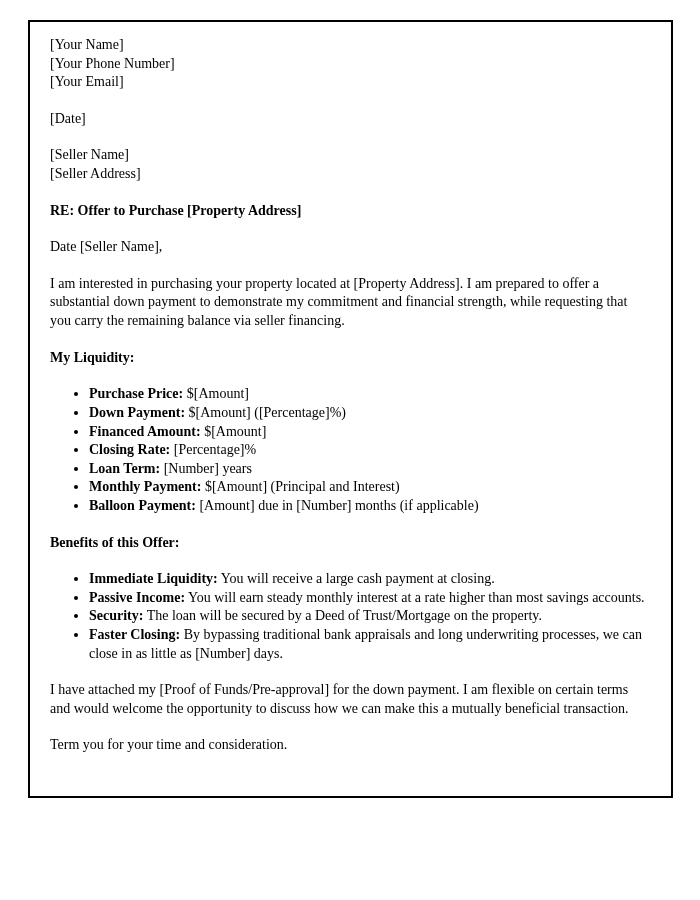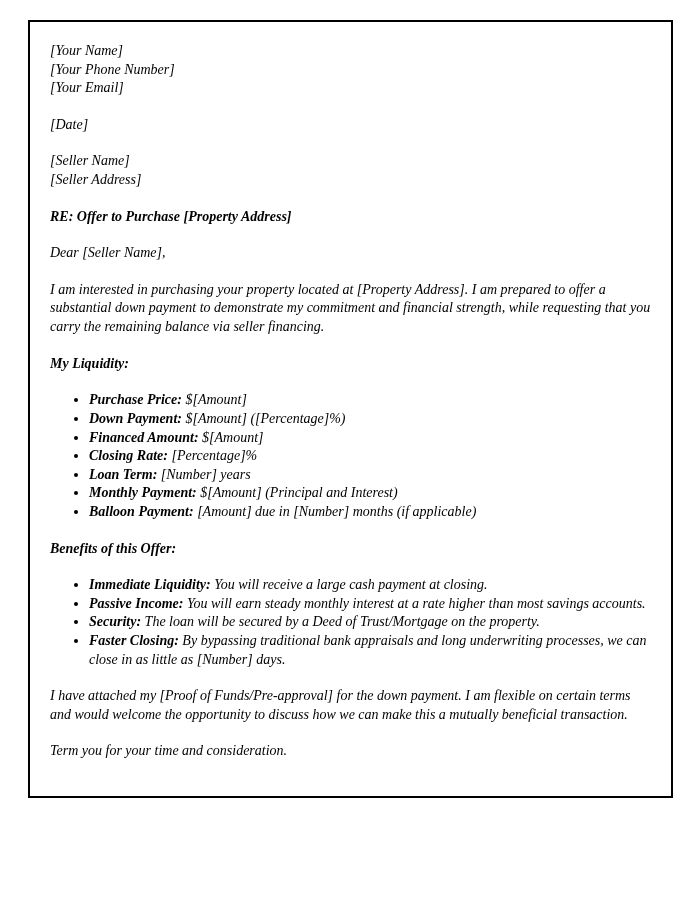--- a/index.html
+++ b/index.html
@@ -13,25 +13,24 @@
     font-family: "Liberation Serif", "DejaVu Serif", serif;
     color: #000000;
     box-sizing: border-box;
   }
   .page {
     box-sizing: border-box;
     margin: 20px 27px 18px 28px;
     width: 645px;
     height: 778px;
     border: 2px solid #000000;
-    padding: 20px 20px 20px 20px;
+    padding: 14px 20px 20px 20px;
     font-size: 14px;
     line-height: 1.33;
     overflow: hidden;
-    font-style: italic;
   }
   .block {
     margin: 0 0 18px 0;
   }
   .line {
     margin: 0;
     padding: 0;
   }
   p.para {
     margin: 0 0 18px 0;
@@ -65,21 +64,21 @@
 
   <div class="block">[Date]</div>
 
   <div class="block">
     <div class="line">[Seller Name]</div>
     <div class="line">[Seller Address]</div>
   </div>
 
   <div class="block bold">RE: Offer to Purchase [Property Address]</div>
 
-  <p class="para">Dear [Seller Name],</p>
+  <p class="para">Date [Seller Name],</p>
 
   <p class="para">I am interested in purchasing your property located at [Property Address]. I am prepared to offer a substantial down payment to demonstrate my commitment and financial strength, while requesting that you carry the remaining balance via seller financing.</p>
 
   <p class="para bold">My Liquidity:</p>
 
   <ul class="bullets">
     <li><strong>Purchase Price:</strong><span> $[Amount]</span></li>
     <li><strong>Down Payment:</strong><span> $[Amount] ([Percentage]%)</span></li>
     <li><strong>Financed Amount:</strong><span> $[Amount]</span></li>
     <li><strong>Closing Rate:</strong><span> [Percentage]%</span></li>

